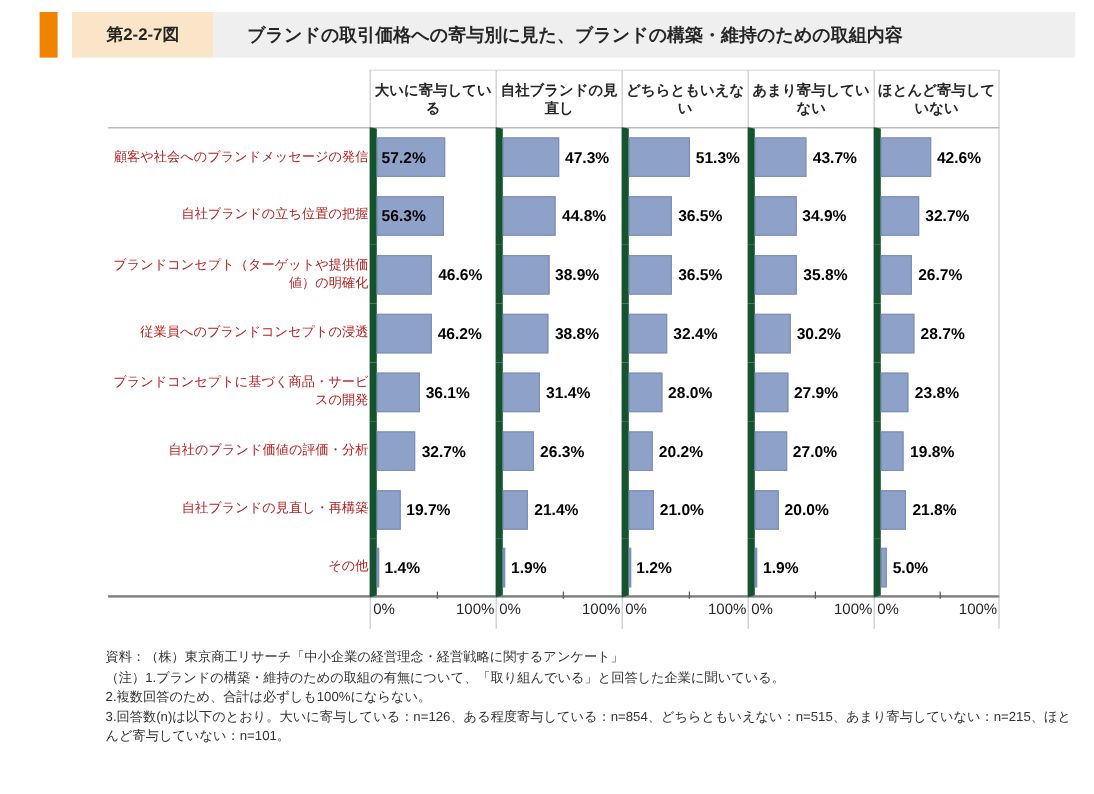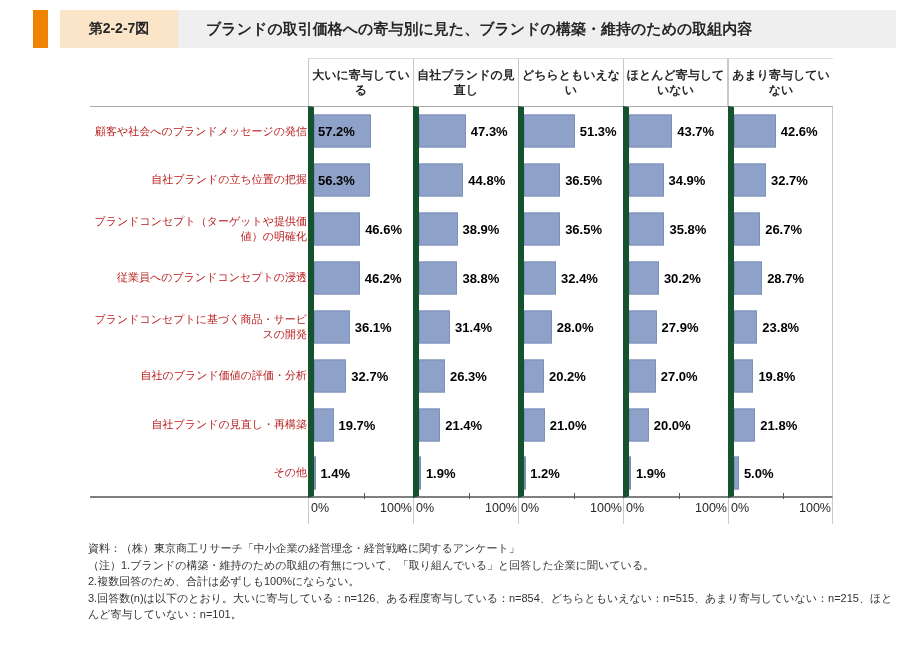--- a/index.html
+++ b/index.html
@@ -105,22 +105,22 @@
   <div class="fig-label">第2-2-7図</div>
   <div class="fig-title">ブランドの取引価格への寄与別に見た、ブランドの構築・維持のための取組内容</div>
 </div>
 
 <div class="chart">
   <div id="chart-grid">
       <div class="cell corner"></div>
       <div class="cell hcell">大いに寄与している</div>
       <div class="cell hcell">自社ブランドの見直し</div>
       <div class="cell hcell">どちらともいえない</div>
+      <div class="cell hcell">あまり寄与していない</div>
       <div class="cell hcell lastcol">ほとんど寄与していない</div>
-      <div class="cell hcell">あまり寄与していない</div>
       <div class="cell rlabel row-first">顧客や社会へのブランドメッセージの発信</div>
       <div class="cell bcell row-first">
         <div class="bar" style="width: 57.2%;"></div>
         <div class="val inside">57.2%</div>
       </div>
       <div class="cell bcell row-first">
         <div class="bar" style="width: 47.3%;"></div>
         <div class="val" style="left: calc(47.3% + 5px);">47.3%</div>
       </div>
       <div class="cell bcell row-first">

